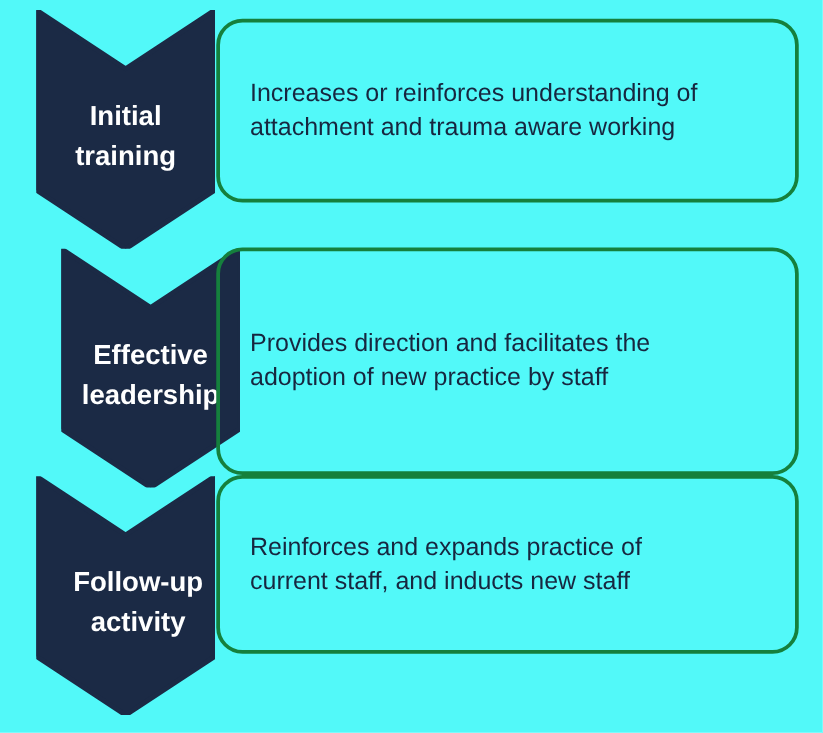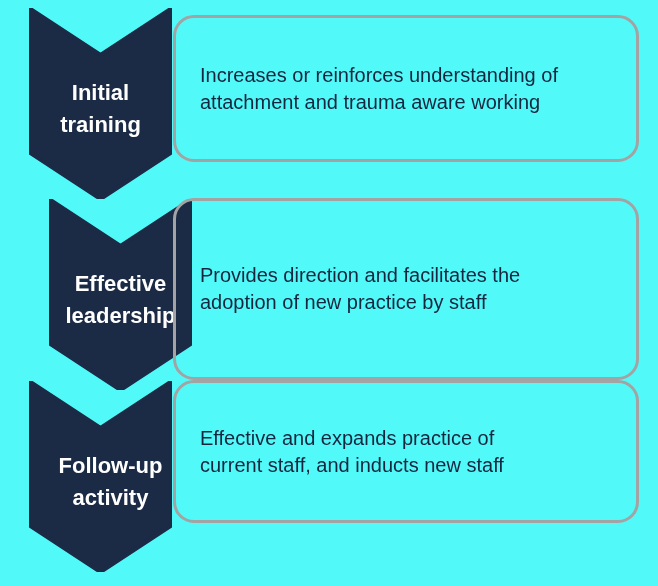--- a/index.html
+++ b/index.html
@@ -47,21 +47,21 @@
     font-size: 22px;
     font-weight: bold;
     line-height: 32px;
     white-space: pre-line;
   }
   .desc-box {
     position: absolute;
     left: 173px;
     width: 466px;
     box-sizing: border-box;
-    border: 3px solid #a3a3a3;
+    border: 3px solid #15803d;
     border-radius: 21px;
     background: transparent;
     display: flex;
     align-items: center;
   }
   .desc-box-1 { top: 15px;  height: 147px; }
   .desc-box-2 { top: 198px; height: 182px; align-items: center; }
   .desc-box-3 { top: 380px; height: 143px; }
   .desc-text {
     padding-left: 24px;
@@ -102,17 +102,17 @@
   </div>
 
   <div class="chevron chevron-3">
     <svg width="143" height="191" viewBox="0 0 143 191">
       <polygon points="0,0 71.5,47 143,0 143,144 71.5,191 0,144" fill="#1b2a45" stroke="#1b2a45" stroke-width="4" stroke-linejoin="round"></polygon>
     </svg>
     <div class="chevron-label">Follow-up
 activity</div>
   </div>
   <div class="desc-box desc-box-3">
-    <div class="desc-text">Effective and expands practice of
+    <div class="desc-text">Reinforces and expands practice of
 current staff, and inducts new staff</div>
   </div>
 
 </div>
 
 </body></html>

